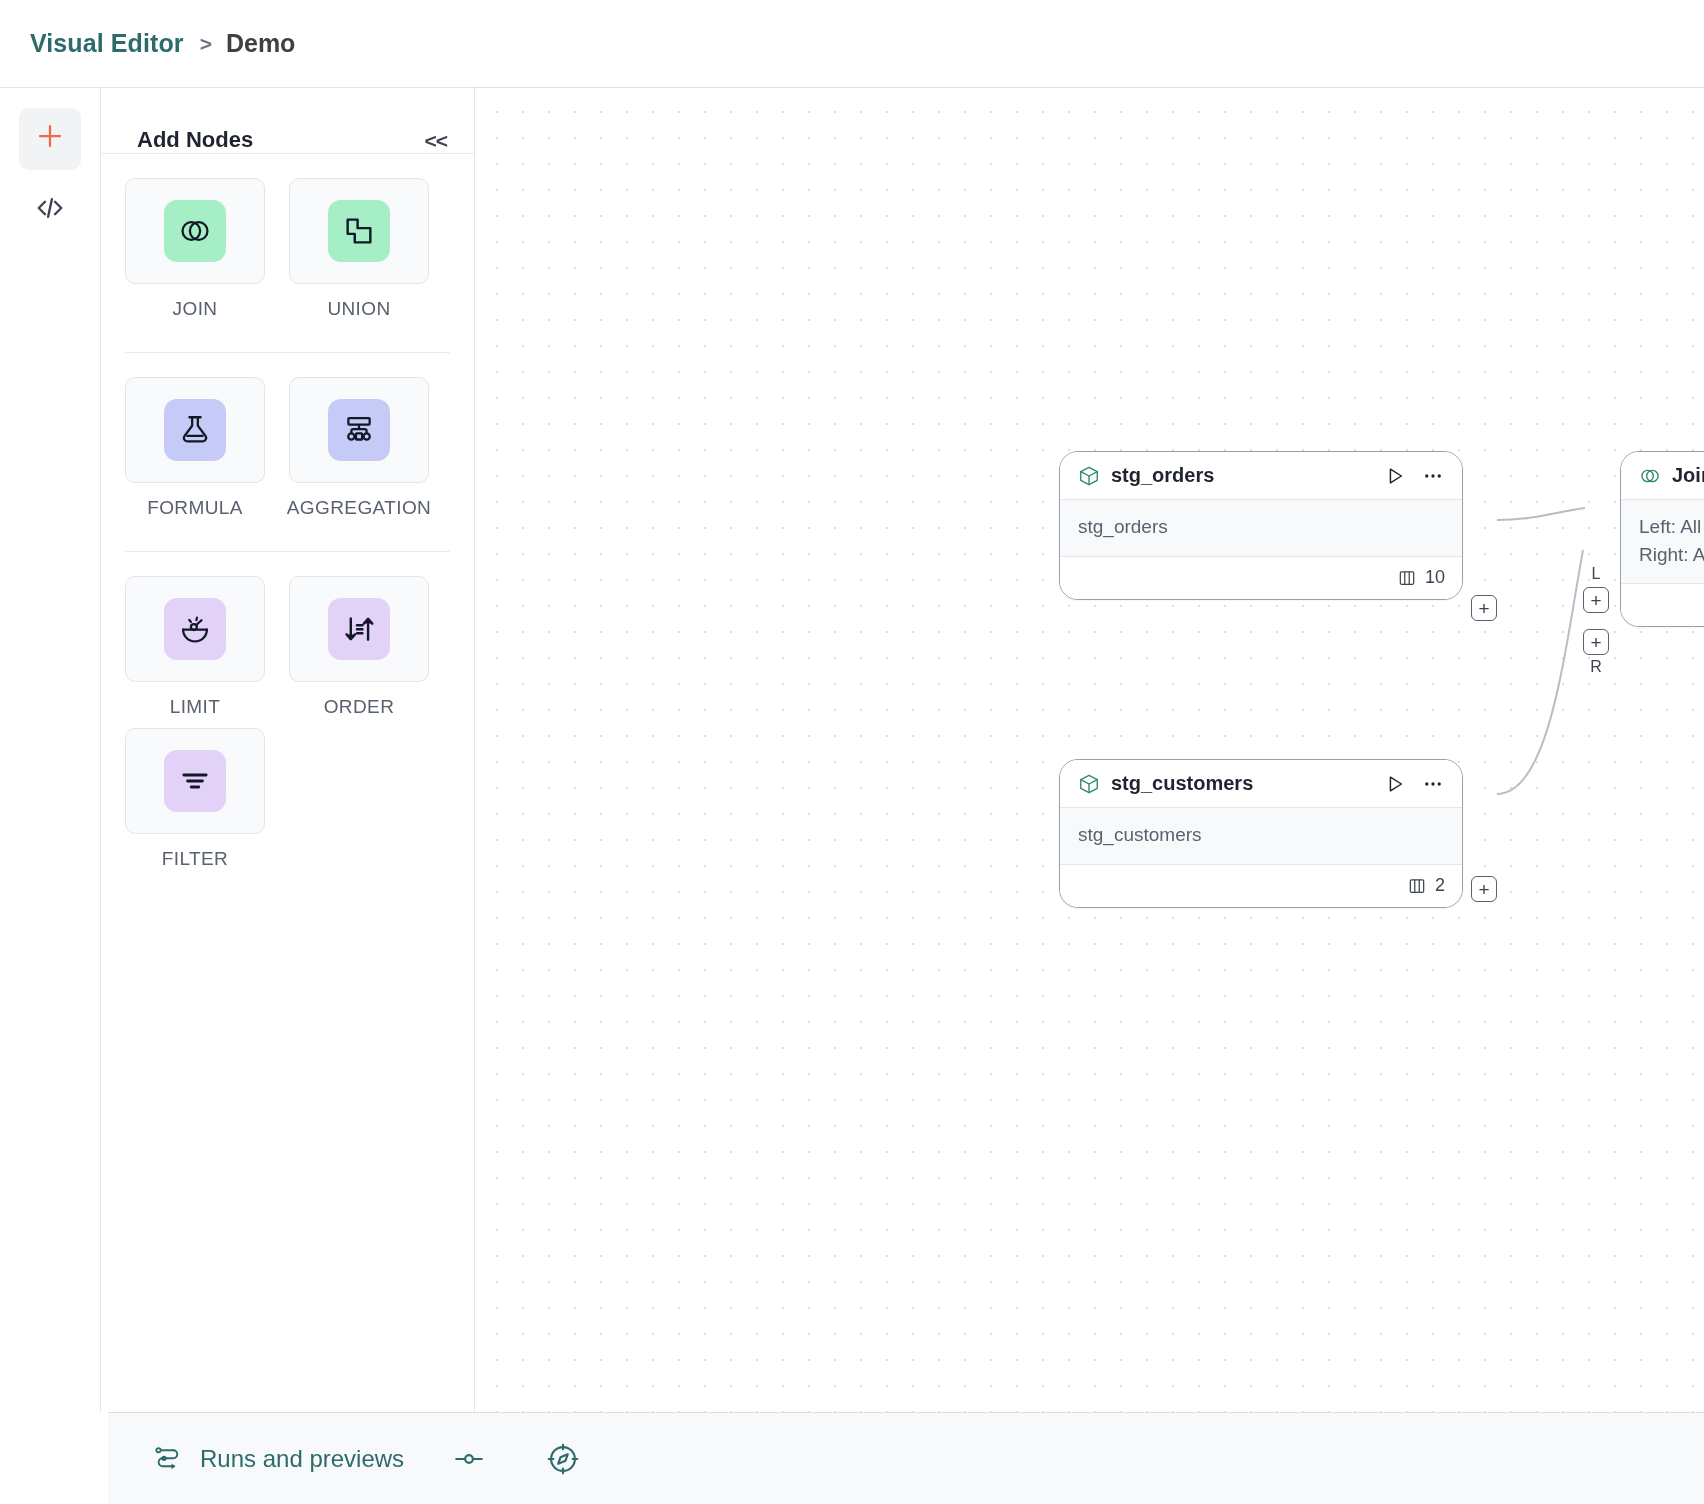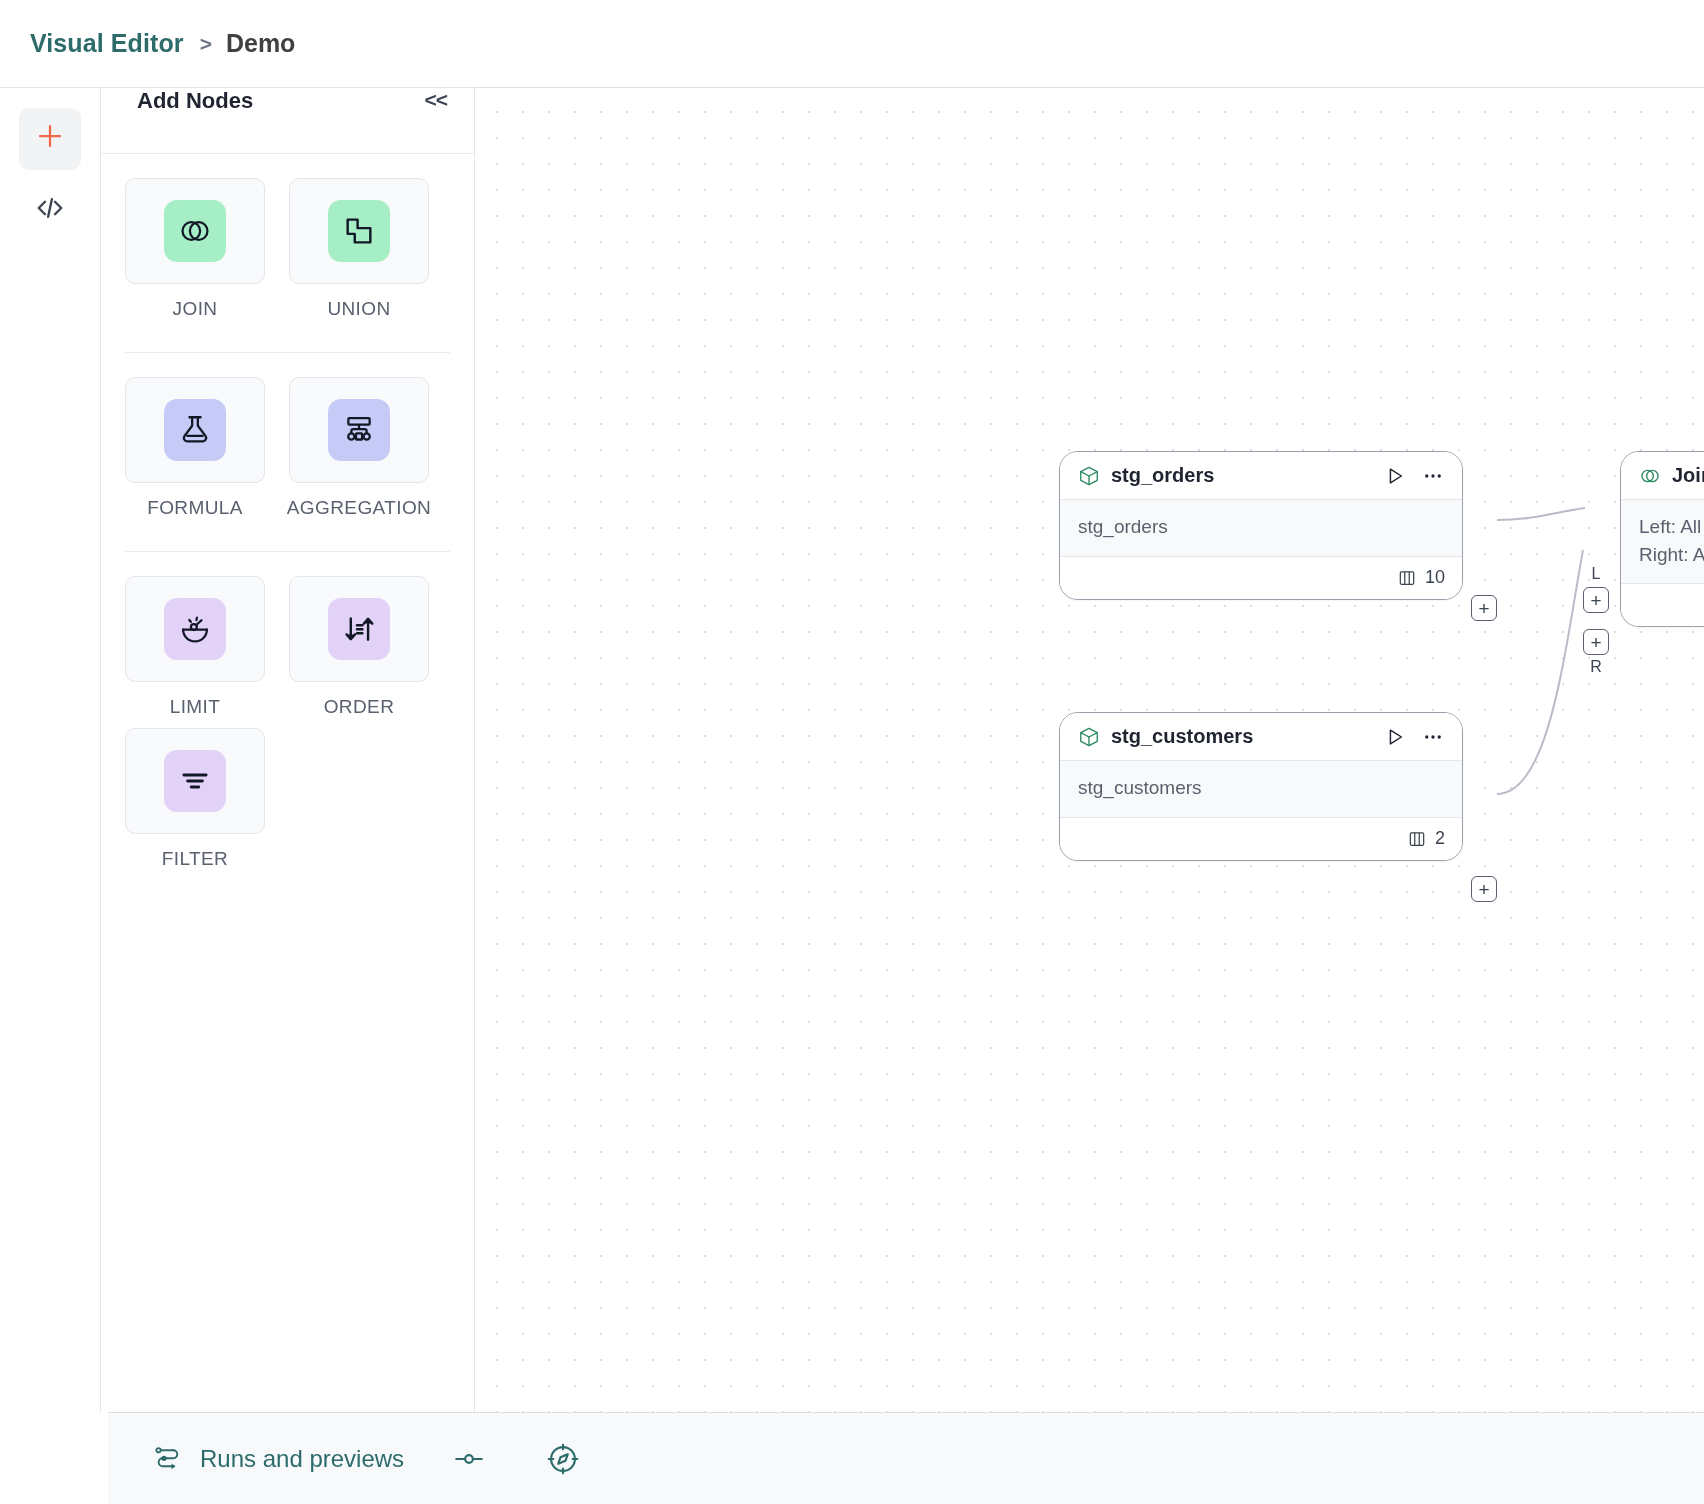--- a/index.html
+++ b/index.html
@@ -53,21 +53,21 @@
   
   .panel {
     position: absolute; left: 100px; top: 87px;
     width: 375px; height: 1325px;
     background: #ffffff;
     border-top: 1px solid #e3e5e9;
     border-left: 1px solid #e3e5e9;
     border-right: 1px solid #e3e5e9;
   }
   .panel-head {
-    height: 66px; display: flex; align-items: flex-start;
+    height: 66px; display: flex; align-items: flex-end;
     justify-content: space-between;
     padding: 0 27px 0 36px;
     border-bottom: 1px solid #e9eaee;
   }
   .panel-title { font-size: 22px; font-weight: bold; color: #1f2430; }
   .panel-collapse {
     font-size: 21px; color: #3d4451; font-weight: 600;
     cursor: pointer; letter-spacing: -1px;
   }
   .panel-body { padding: 24px 0 0 0; }
@@ -411,21 +411,21 @@
     <div class="dnode-foot">
       
     </div>
   </div>
 
   <div class="handle-tag" style="left:1108px; top:477px;">L</div>
   <div class="handle" style="left:1108px; top:499px;">+</div>
   <div class="handle" style="left:1108px; top:541px;">+</div>
   <div class="handle-tag" style="left:1108px; top:570px;">R</div>
 
-  <div class="dnode" style="left:584px; top:624px; width:404px;">
+  <div class="dnode" style="left:584px; top:671px; width:404px;">
     <div class="dnode-head">
       <span style="display:flex;">
         <svg width="22" height="22" viewBox="0 0 24 24" fill="none" stroke="#2e8b63" stroke-width="1.5" stroke-linejoin="round" stroke-linecap="round">
           <path d="M12 2.6 21 7.3v9.4L12 21.4 3 16.7V7.3z"></path>
             <path d="M3 7.3 12 12l9-4.7"></path>
             <path d="M12 12v9.4"></path>
         </svg>
       </span>
       <span class="dnode-title">stg_customers</span>
       <span class="head-btn play-btn">

